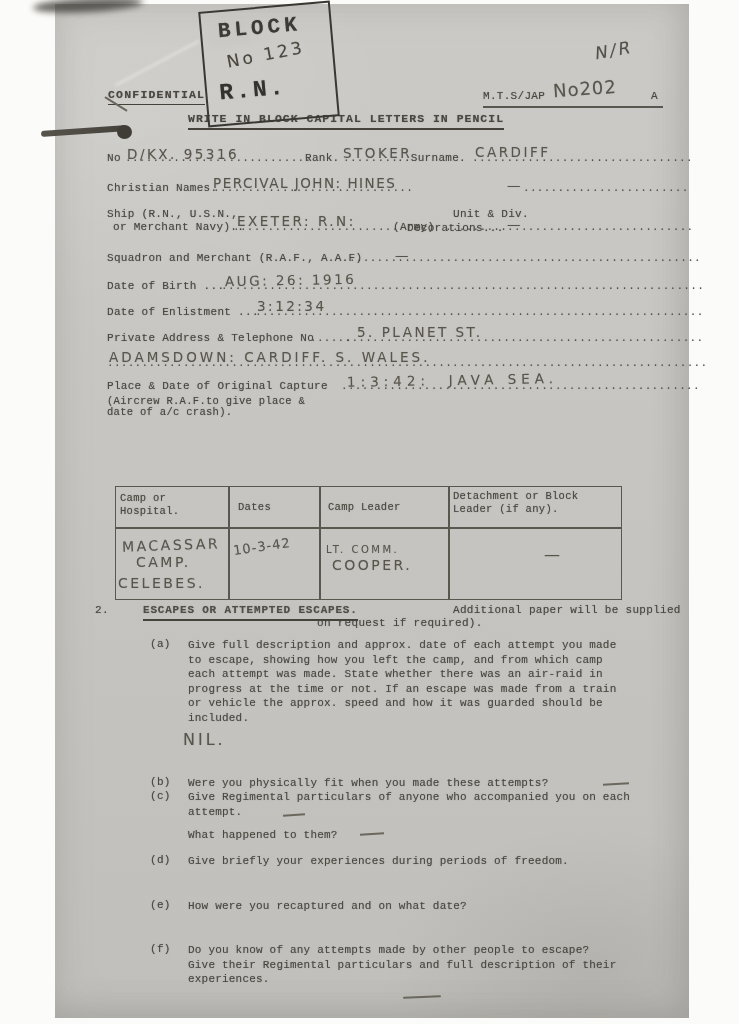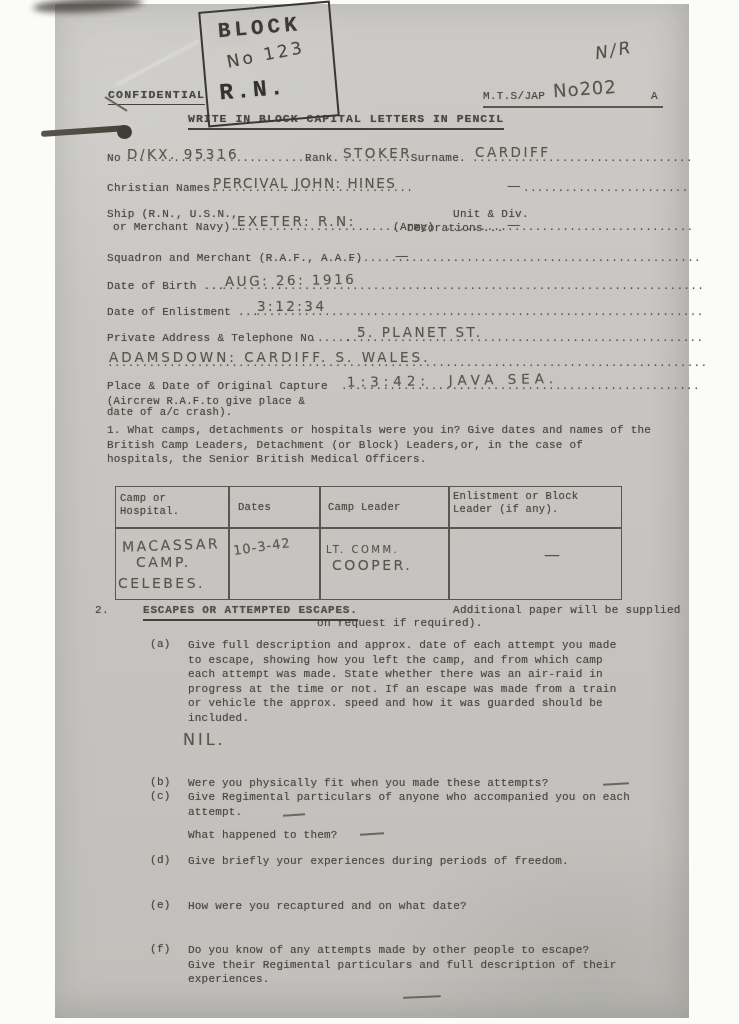--- a/index.html
+++ b/index.html
@@ -118,32 +118,31 @@
   <span class="a hw" style="left:302px;top:320px;">5. PLANET ST.</span>
   <span class="a dots" style="left:52px;top:353px;">.......................................................................................</span>
   <span class="a hw" style="left:54px;top:345px;letter-spacing:3px;">ADAMSDOWN: CARDIFF. S. WALES.</span>
 
   <span class="a t" style="left:52px;top:376px;">Place &amp; Date of Original Capture</span>
   <span class="a dots" style="left:286px;top:376px;">....................................................</span>
   <span class="a hw" style="left:292px;top:368px;letter-spacing:5px;transform:rotate(-1deg);">1:3:42:  JAVA SEA.</span>
   <span class="a t small" style="left:52px;top:391px;">(Aircrew R.A.F.to give place &amp;</span>
   <span class="a t small" style="left:52px;top:402px;">date of a/c crash).</span>
 
-  <div class="a para" style="left:52px;top:419px;width:548px;">1.  What camps, detachments or hospitals were you in?  Give dates and names of the British Camp Leaders, Detachment (or Block) Leaders,or, in the case of hospitals, the Senior British Medical Officers.</div>
 
   <div class="a" style="left:60px;top:482px;width:505px;height:112px;border:1.6px solid #5a574f;z-index:2;">
     <div class="line" style="left:112px;top:0;width:1.6px;height:112px;"></div>
     <div class="line" style="left:203px;top:0;width:1.6px;height:112px;"></div>
     <div class="line" style="left:332px;top:0;width:1.6px;height:112px;"></div>
     <div class="line" style="left:0;top:40px;width:505px;height:1.6px;"></div>
     <span class="a t small" style="left:4px;top:5px;">Camp or</span>
     <span class="a t small" style="left:4px;top:18px;">Hospital.</span>
     <span class="a t small" style="left:122px;top:14px;">Dates</span>
     <span class="a t small" style="left:212px;top:14px;">Camp Leader</span>
-    <span class="a t small" style="left:337px;top:3px;">Enlistment or Block</span>
+    <span class="a t small" style="left:337px;top:3px;">Detachment or Block</span>
     <span class="a t small" style="left:337px;top:16px;">Leader (if any).</span>
     <span class="a hw" style="left:6px;top:50px;font-size:14px;transform:rotate(-2deg);">MACASSAR</span>
     <span class="a hw" style="left:20px;top:67px;font-size:14px;">CAMP.</span>
     <span class="a hw" style="left:2px;top:88px;font-size:14px;">CELEBES.</span>
     <span class="a hw" style="left:117px;top:52px;font-size:13px;letter-spacing:1px;transform:rotate(-8deg);">10-3-42</span>
     <span class="a hw" style="left:210px;top:57px;font-size:10px;">LT. COMM.</span>
     <span class="a hw" style="left:216px;top:70px;font-size:14px;">COOPER.</span>
     <span class="a hw" style="left:428px;top:58px;font-size:16px;">—</span>
   </div>
 

